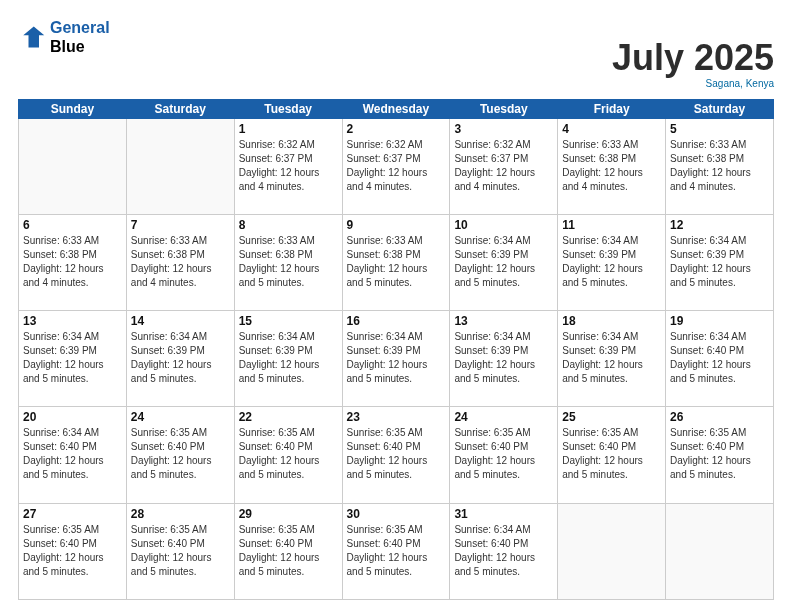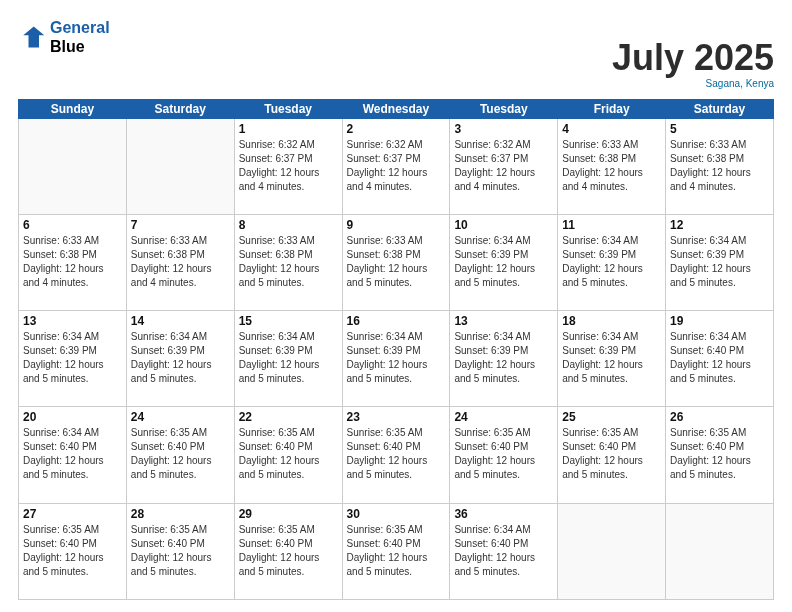--- a/index.html
+++ b/index.html
@@ -336,21 +336,21 @@
 and 5 minutes.</div>
           </td>
           <td>
             <span class="day-num">30</span>
             <div class="day-info" style="white-space: pre-line;">Sunrise: 6:35 AM
 Sunset: 6:40 PM
 Daylight: 12 hours
 and 5 minutes.</div>
           </td>
           <td>
-            <span class="day-num">36</span>
+            <span class="day-num">31</span>
             <div class="day-info" style="white-space: pre-line;">Sunrise: 6:34 AM
 Sunset: 6:40 PM
 Daylight: 12 hours
 and 5 minutes.</div>
           </td>
           <td class="empty"></td>
           <td class="empty"></td>
         </tr>
       </tbody>
   </table>

